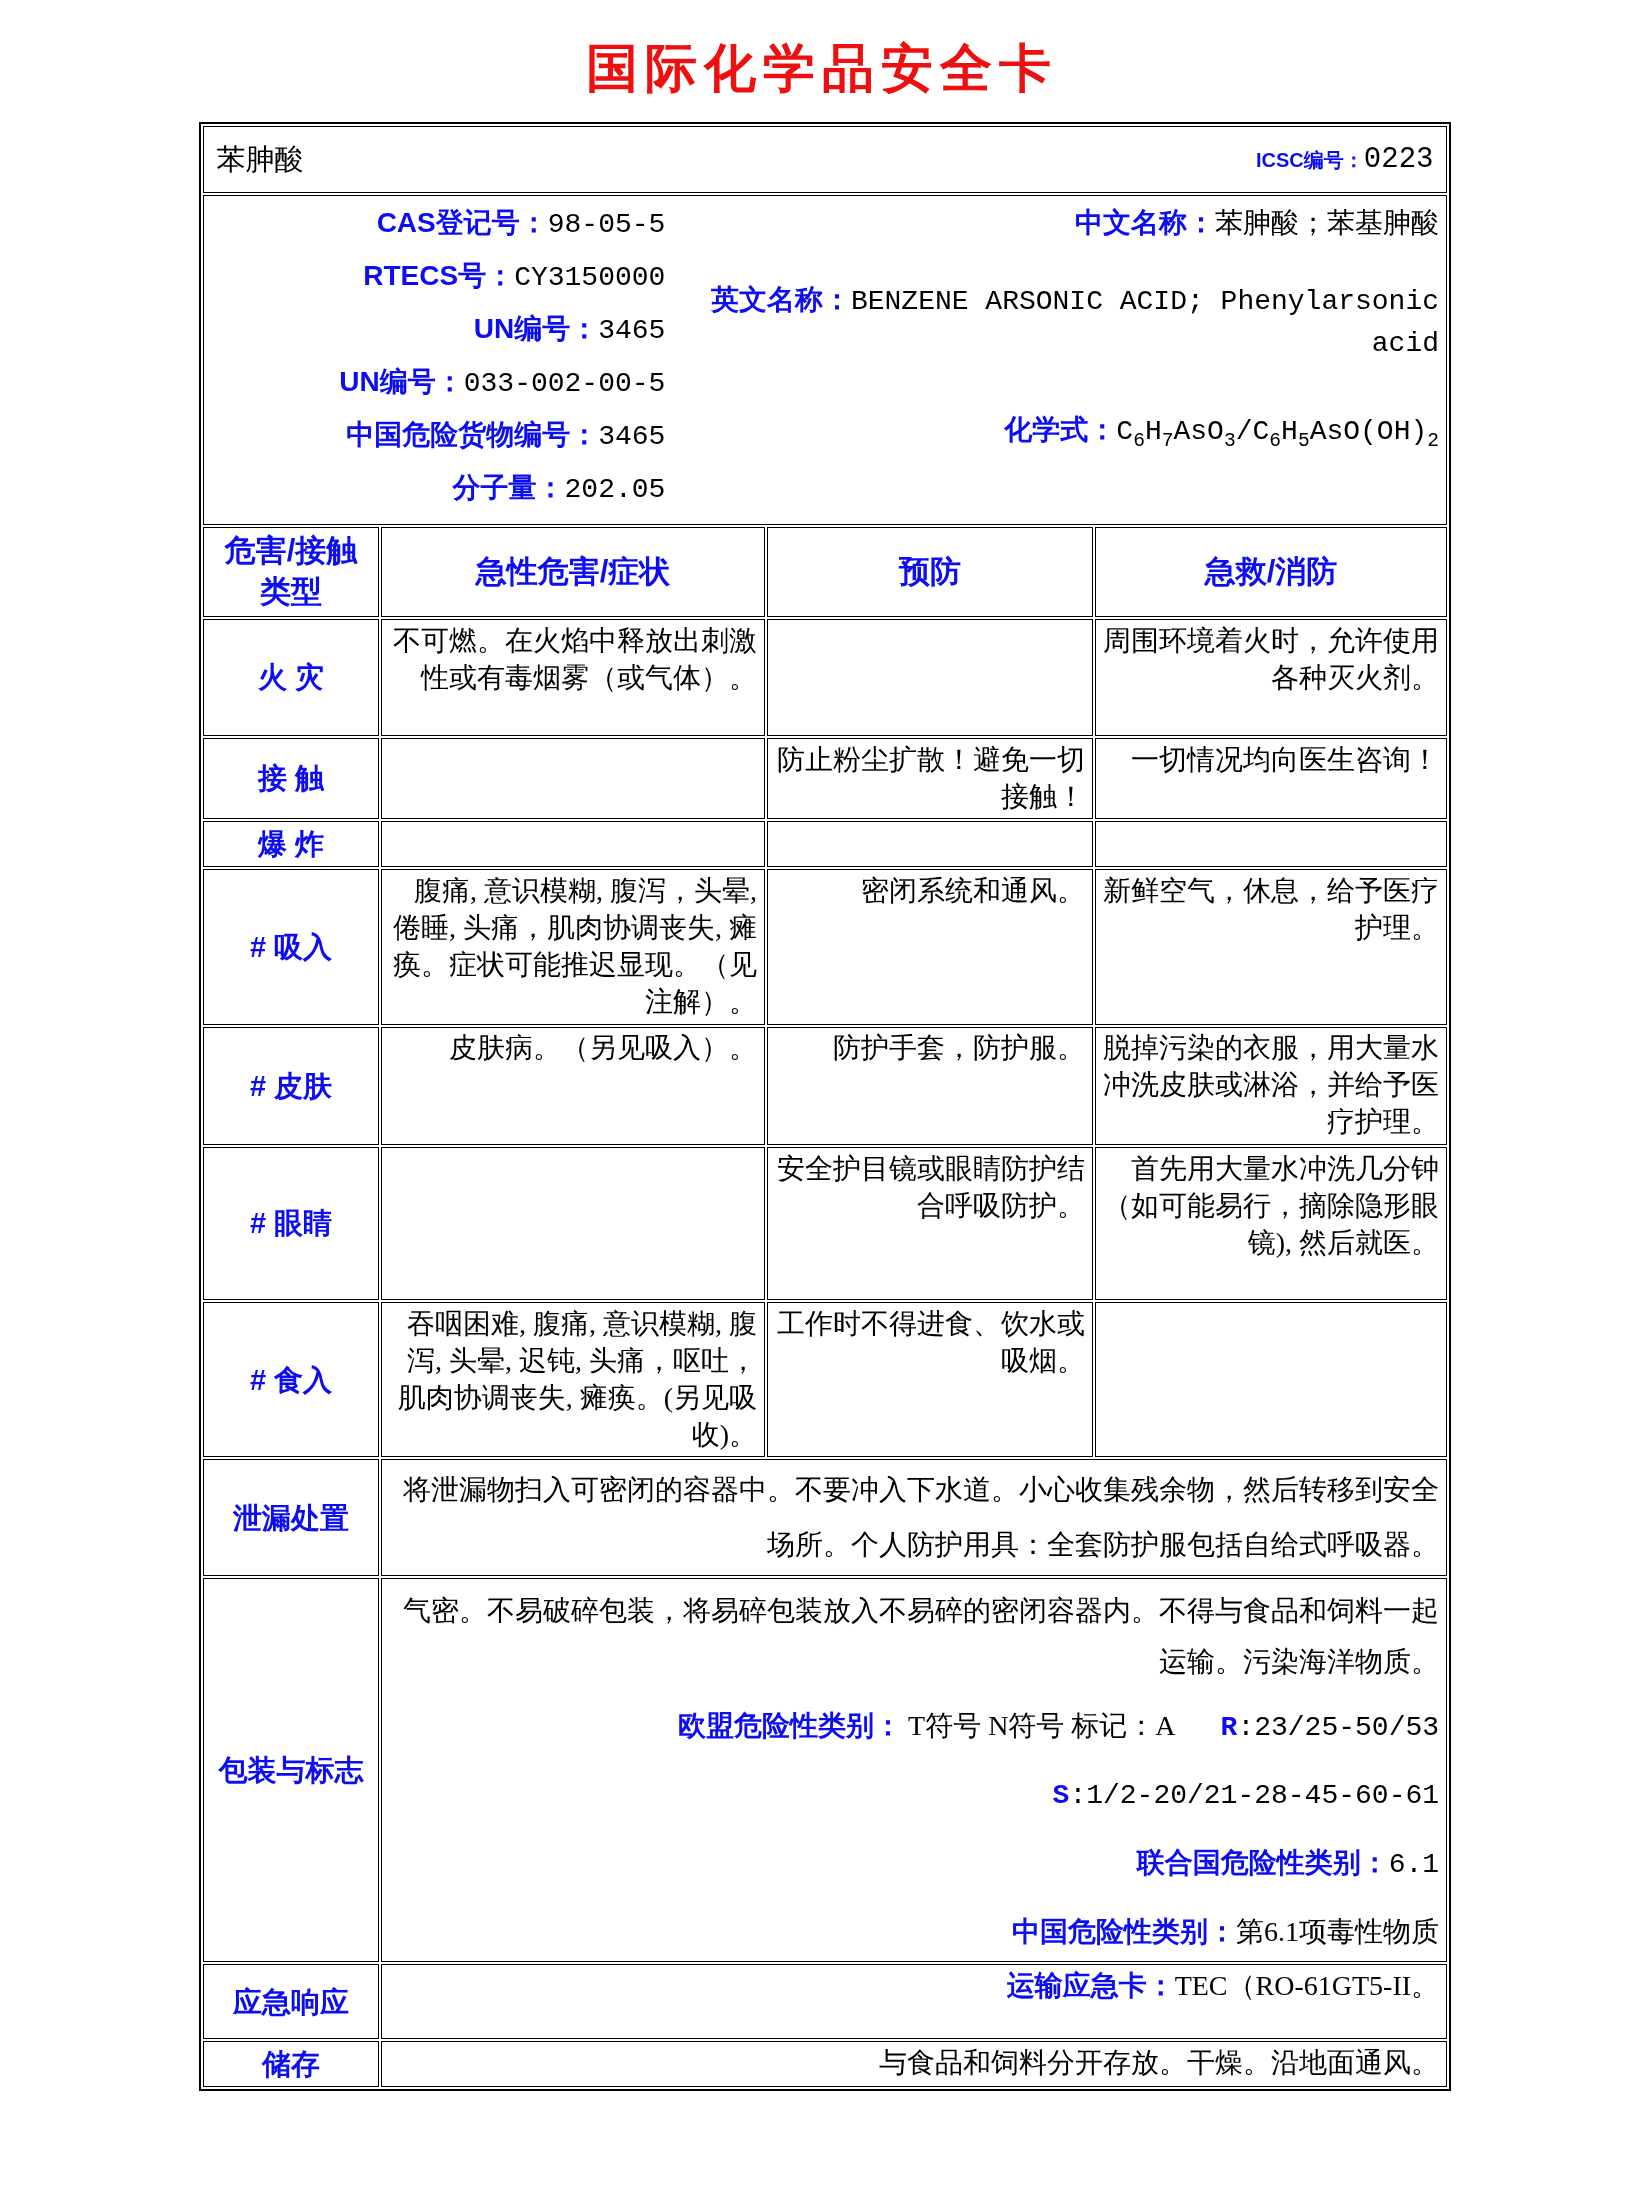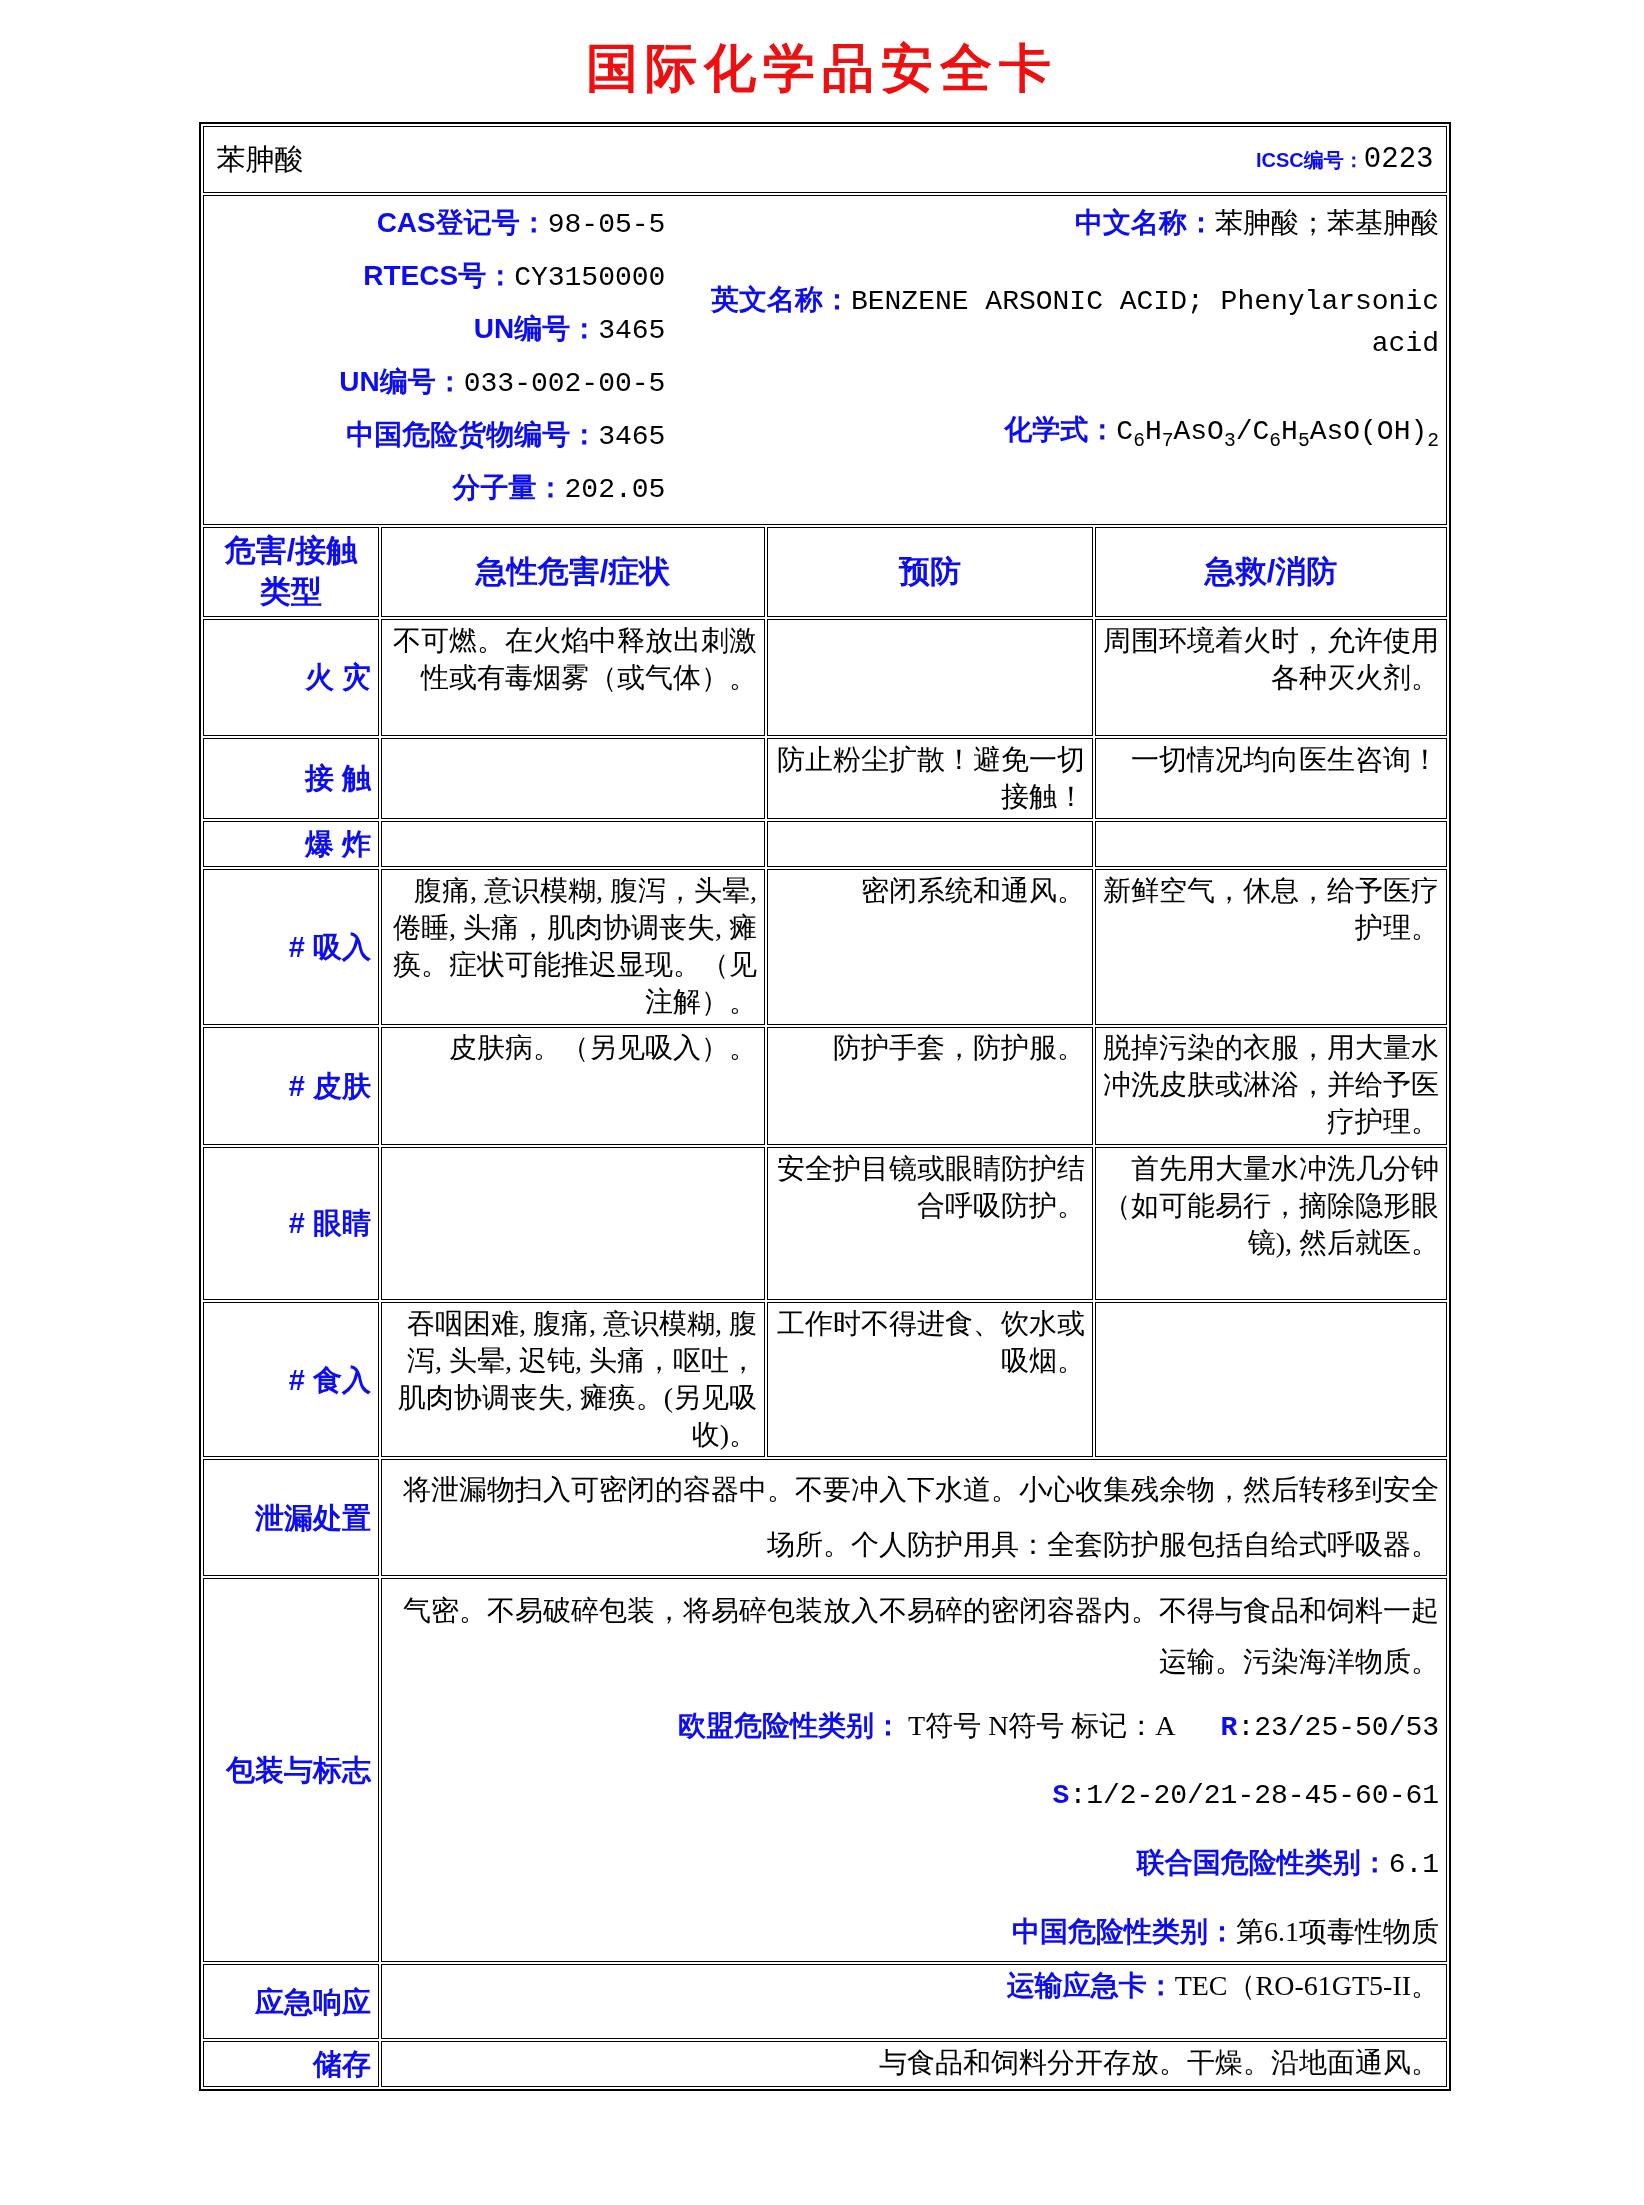--- a/index.html
+++ b/index.html
@@ -44,20 +44,21 @@
     overflow:hidden;
     text-align:right;
   }
   .lbl{
     color:var(--blue);
     font-weight:bold;
     font-family:"Liberation Sans","DejaVu Sans",sans-serif;
   }
   .mono{font-family:"Liberation Mono","DejaVu Sans Mono",monospace;}
   td.rowlab{
+    text-align:center;
     vertical-align:middle;
     font-size:29px;
   }
   td.hdr{
     text-align:center;
     vertical-align:middle;
     font-size:31px;
   }
   
   .strip{

